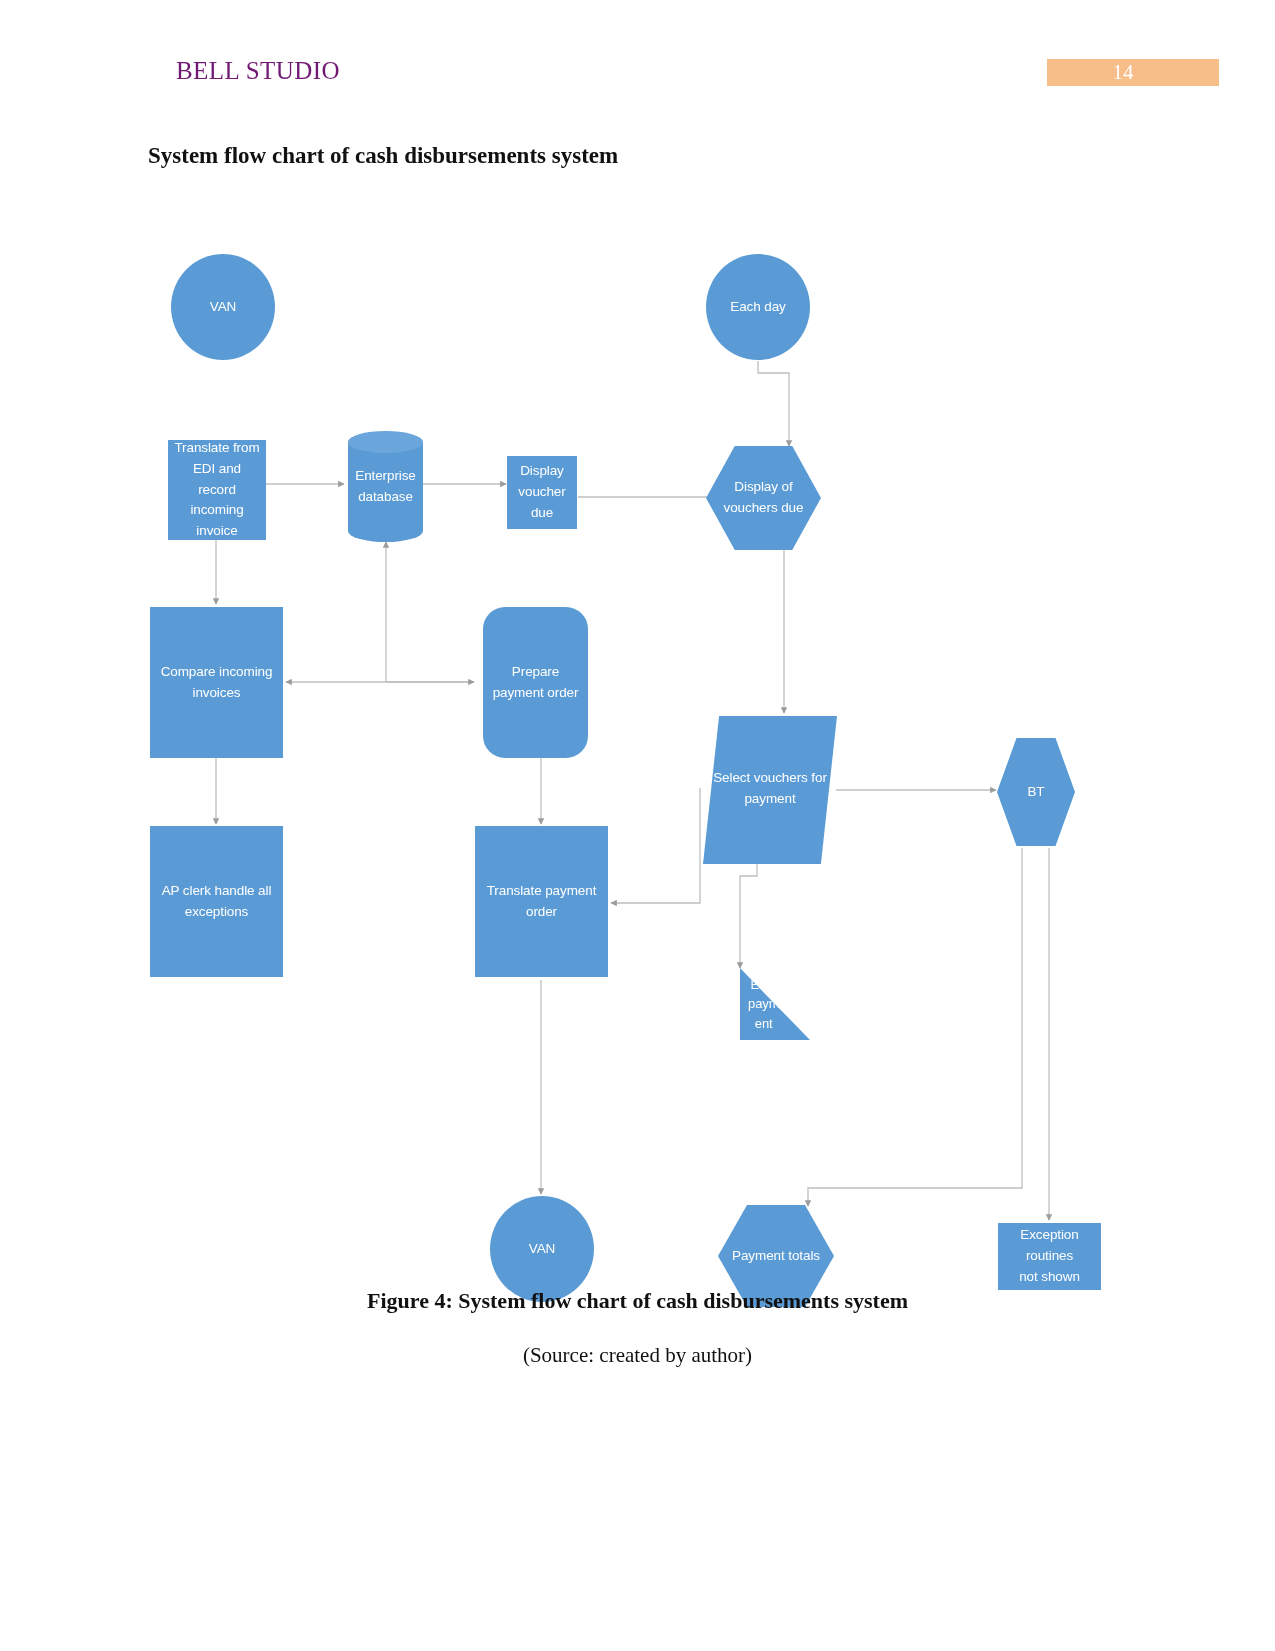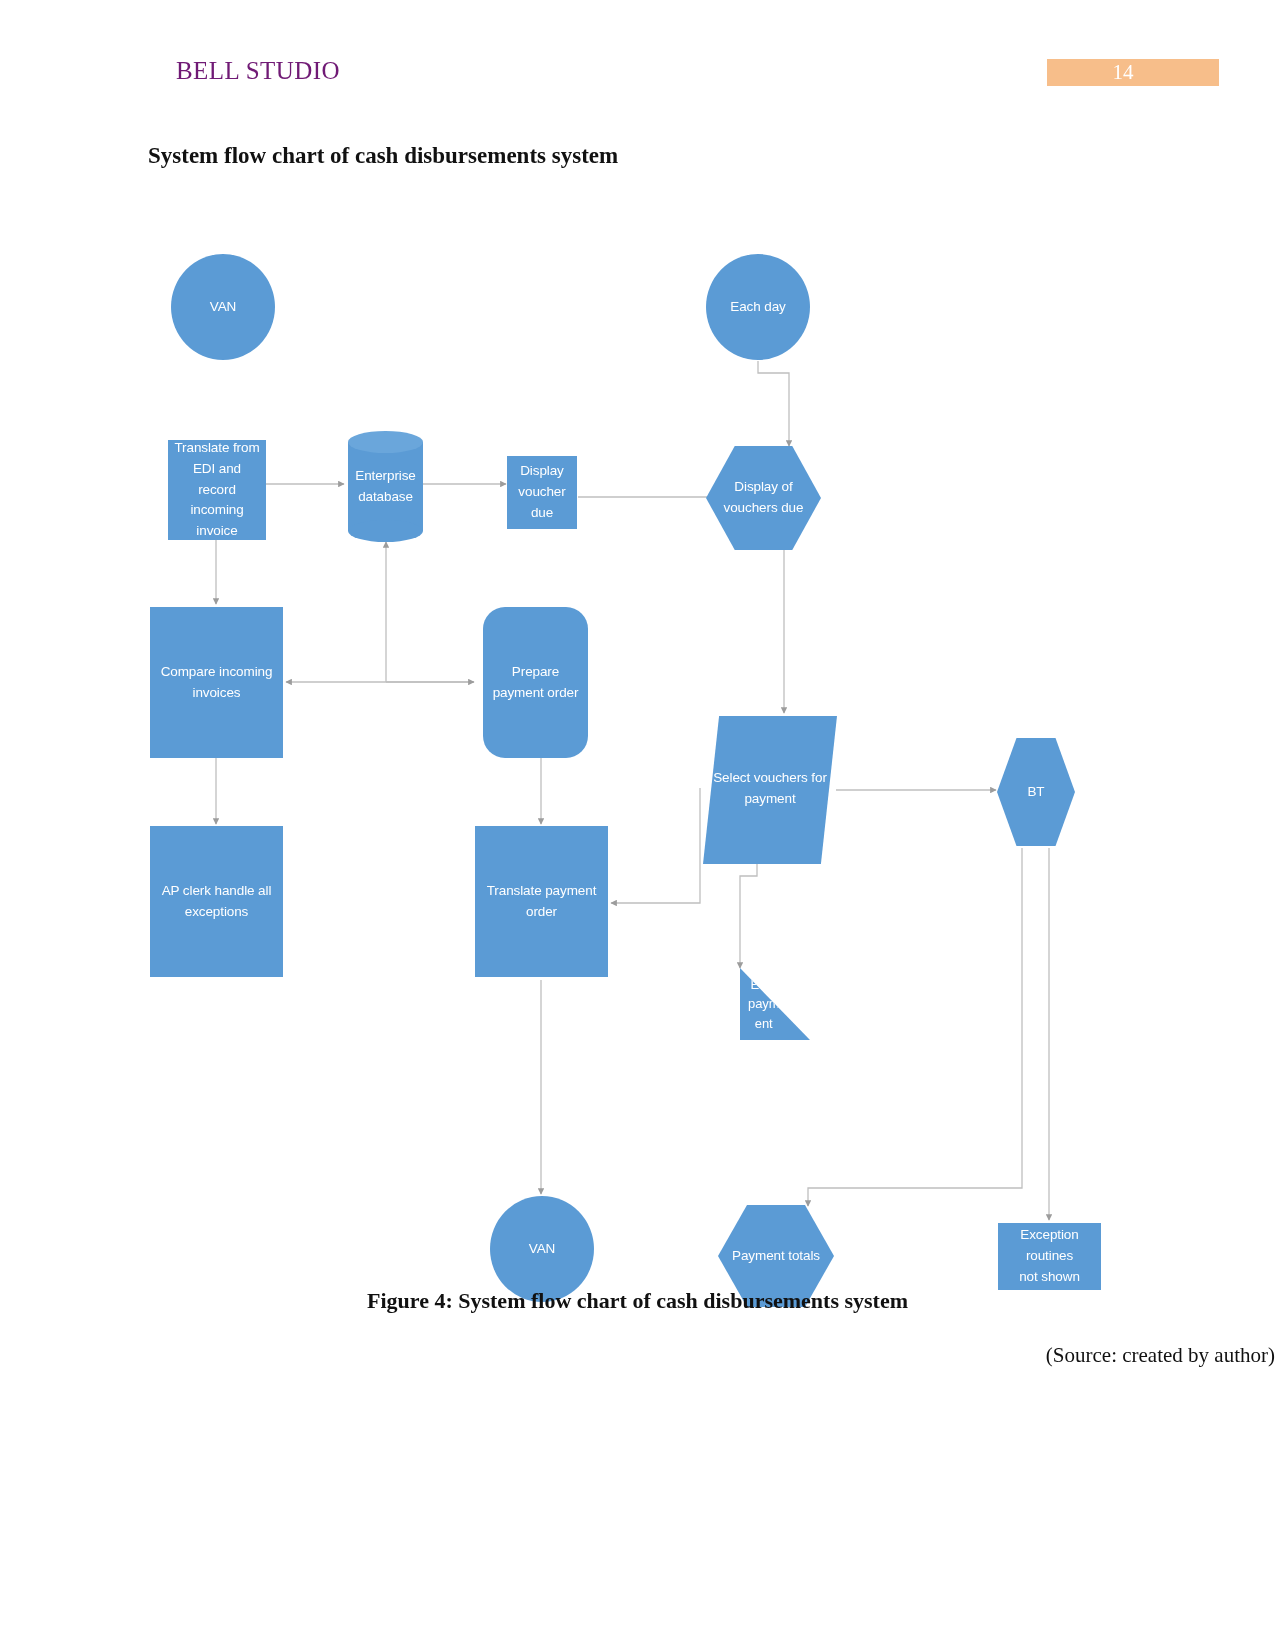--- a/index.html
+++ b/index.html
@@ -36,21 +36,21 @@
     font-size:23px;font-weight:bold;color:#111;
     font-family:"Liberation Serif", serif;
   }
   #figure-caption{
     position:absolute;left:0;top:1288px;width:1275px;
     text-align:center;font-size:22px;font-weight:bold;color:#111;
     font-family:"Liberation Serif", serif;
   }
   #figure-source{
     position:absolute;left:0;top:1343px;width:1275px;
-    text-align:right;font-size:21px;color:#111;
+    text-align:center;font-size:21px;color:#111;
     font-family:"Liberation Serif", serif;
   }
 
   
   #flowchart{position:absolute;left:0;top:0;width:1275px;height:1300px;margin-top:48px;}
   #connector-layer{position:absolute;left:0;top:0;width:1275px;height:1300px;}
 
   .node{position:absolute;box-sizing:border-box;}
   .node .node-label{
     position:absolute;inset:0;

